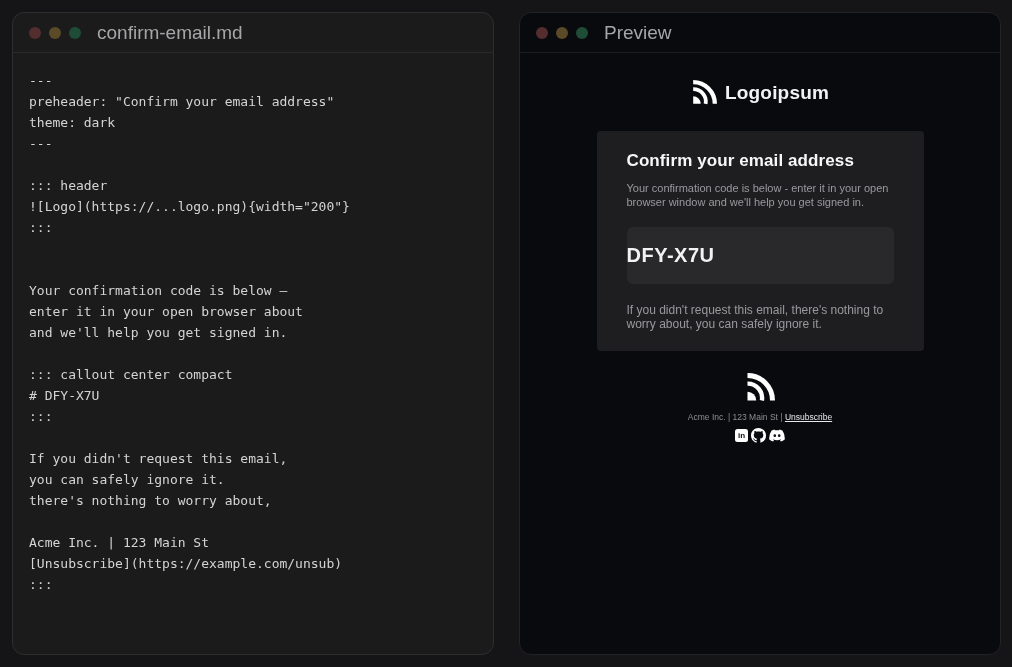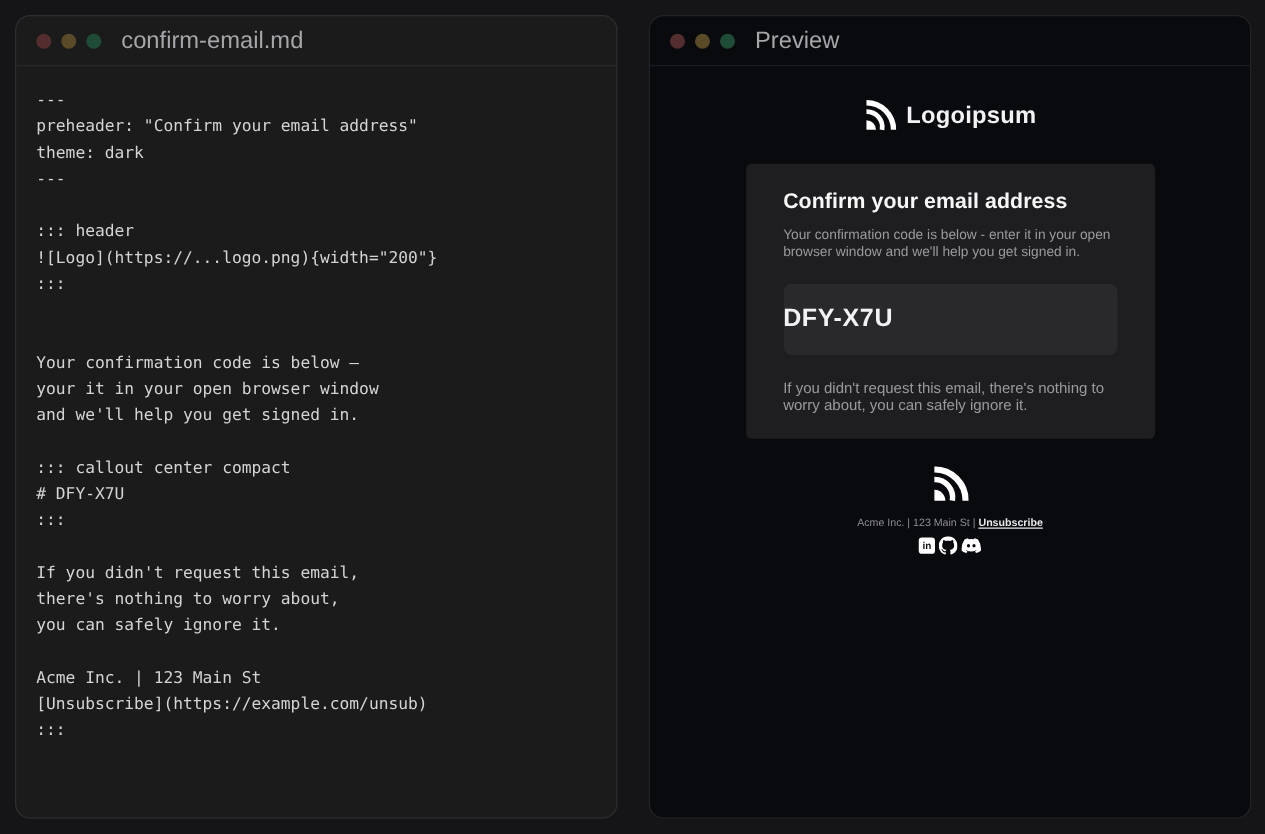--- a/index.html
+++ b/index.html
@@ -79,21 +79,21 @@
   }
   .card-disclaimer {
     margin:19px 0 0;
     font-size:12px; line-height:14px; color:#9a9a9e;
   }
 
   .preview-footer { margin-top:22px; text-align:center; }
   .footer-mark svg { width:30px; height:30px; display:inline-block; }
   .footer-line { margin-top:5px; font-size:8.5px; color:#8d8d92; }
   .footer-line .unsub {
-    color:#e8e8ea; text-decoration:underline; font-weight:bold; cursor:pointer;
+    color:#e8e8ea; text-decoration:underline; font-weight:normal; cursor:pointer;
   }
   .social-row {
     margin-top:6px;
     display:flex; justify-content:center; align-items:center; gap:3px;
   }
   .li-badge {
     width:13px; height:13px;
     background:#ffffff; border-radius:2.5px;
     color:#0b0c10; font-size:8px; font-weight:bold;
     display:flex; align-items:flex-end; justify-content:center;
@@ -118,30 +118,30 @@
       <div class="code-line">preheader: "Confirm your email address"</div>
       <div class="code-line">theme: dark</div>
       <div class="code-line">---</div>
       <div class="code-line"></div>
       <div class="code-line">::: header</div>
       <div class="code-line">![Logo](https://...logo.png){width="200"}</div>
       <div class="code-line">:::</div>
       <div class="code-line"></div>
       <div class="code-line"></div>
       <div class="code-line">Your confirmation code is below —</div>
-      <div class="code-line">your it in your open browser window</div>
+      <div class="code-line">enter it in your open browser about</div>
       <div class="code-line">and we'll help you get signed in.</div>
       <div class="code-line"></div>
       <div class="code-line">::: callout center compact</div>
       <div class="code-line"># DFY-X7U</div>
       <div class="code-line">:::</div>
       <div class="code-line"></div>
       <div class="code-line">If you didn't request this email,</div>
+      <div class="code-line">you can safely ignore it.</div>
       <div class="code-line">there's nothing to worry about,</div>
-      <div class="code-line">you can safely ignore it.</div>
       <div class="code-line"></div>
       <div class="code-line">Acme Inc. | 123 Main St</div>
       <div class="code-line">[Unsubscribe](https://example.com/unsub)</div>
       <div class="code-line">:::</div>
     </div>
 </div>
 
 <div class="window preview-window">
   <div class="titlebar">
     <div class="dots">

